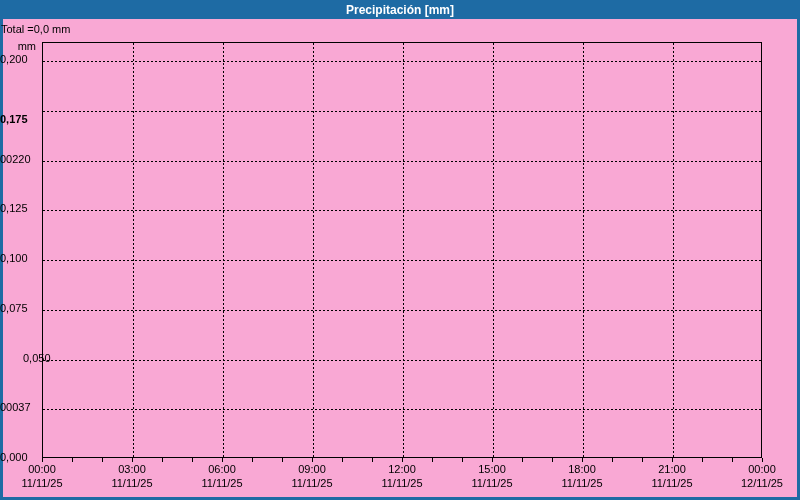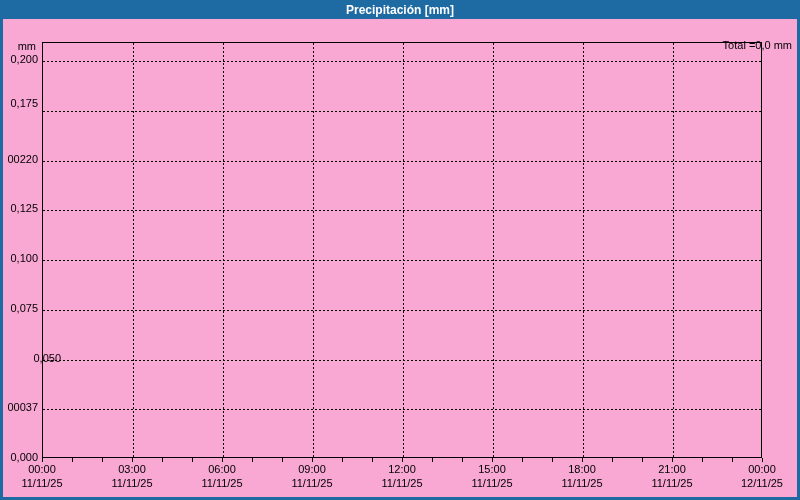--- a/index.html
+++ b/index.html
@@ -7,41 +7,41 @@
     position:relative;width:800px;height:500px;background:#f9a8d4;
     font-family:"Liberation Sans","DejaVu Sans",sans-serif;color:#000;overflow:hidden;
   }
   .titlebar{
     position:absolute;left:0;top:0;width:800px;height:19px;
     display:flex;align-items:center;justify-content:center;
     font-size:12px;font-weight:bold;color:#fff;
   }
   .edge{position:absolute;}
   .total{
-    position:absolute;top:23px;left:12px;width:780px;text-align:right;
-    font-size:11px;line-height:12px;margin-top:16px;
+    position:absolute;top:23px;left:1px;width:780px;text-align:left;
+    font-size:11px;line-height:12px;
   }
   .unit{
     position:absolute;top:40px;left:0;width:36px;text-align:right;
     font-size:11px;line-height:12px;
   }
   #plot{
     position:absolute;left:42px;top:42px;width:720px;height:416px;
     border:1px solid #000;box-sizing:border-box;background:transparent;
   }
   .gridline-h{
     position:absolute;left:0;right:0;height:1px;
     background:repeating-linear-gradient(to right,#000 0 2px,transparent 2px 4px);
   }
   .gridline-v{
     position:absolute;top:0;bottom:0;width:1px;
     background:repeating-linear-gradient(to bottom,#000 0 2px,transparent 2px 4px);
   }
   .ylab{
-    position:absolute;left:0;width:38px;text-align:right;
+    position:absolute;left:0;width:19px;text-align:right;
     font-size:11px;line-height:13px;
   }
   .xlab{
     position:absolute;width:80px;text-align:center;
     font-size:11px;line-height:14px;
   }
   .xlab span{display:block;}
   .tick{position:absolute;width:1px;height:4px;background:#000;}
 </style>
 </head>
@@ -71,21 +71,21 @@
       <div class="gridline-v" style="left: 90px;"></div>
       <div class="gridline-v" style="left: 180px;"></div>
       <div class="gridline-v" style="left: 270px;"></div>
       <div class="gridline-v" style="left: 360px;"></div>
       <div class="gridline-v" style="left: 450px;"></div>
       <div class="gridline-v" style="left: 540px;"></div>
       <div class="gridline-v" style="left: 630px;"></div>
     </div>
   <div id="axes">
       <div class="ylab" style="top: 53px;">0,200</div>
-      <div class="ylab" style="top: 97px;">0,175</div>
+      <div class="ylab" style="top: 113px; font-weight: bold;">0,175</div>
       <div class="ylab" style="top: 152.5px;">00220</div>
       <div class="ylab" style="top: 202.25px;">0,125</div>
       <div class="ylab" style="top: 252px;">0,100</div>
       <div class="ylab" style="top: 301.75px;">0,075</div>
       <div class="ylab" style="top: 351.5px; padding-left: 23px;">0,050</div>
       <div class="ylab" style="top: 401.25px;">00037</div>
       <div class="ylab" style="top: 451px;">0,000</div>
       <div class="tick" style="left: 42px; top: 458px;"></div>
       <div class="tick" style="left: 72px; top: 458px;"></div>
       <div class="tick" style="left: 102px; top: 458px;"></div>

